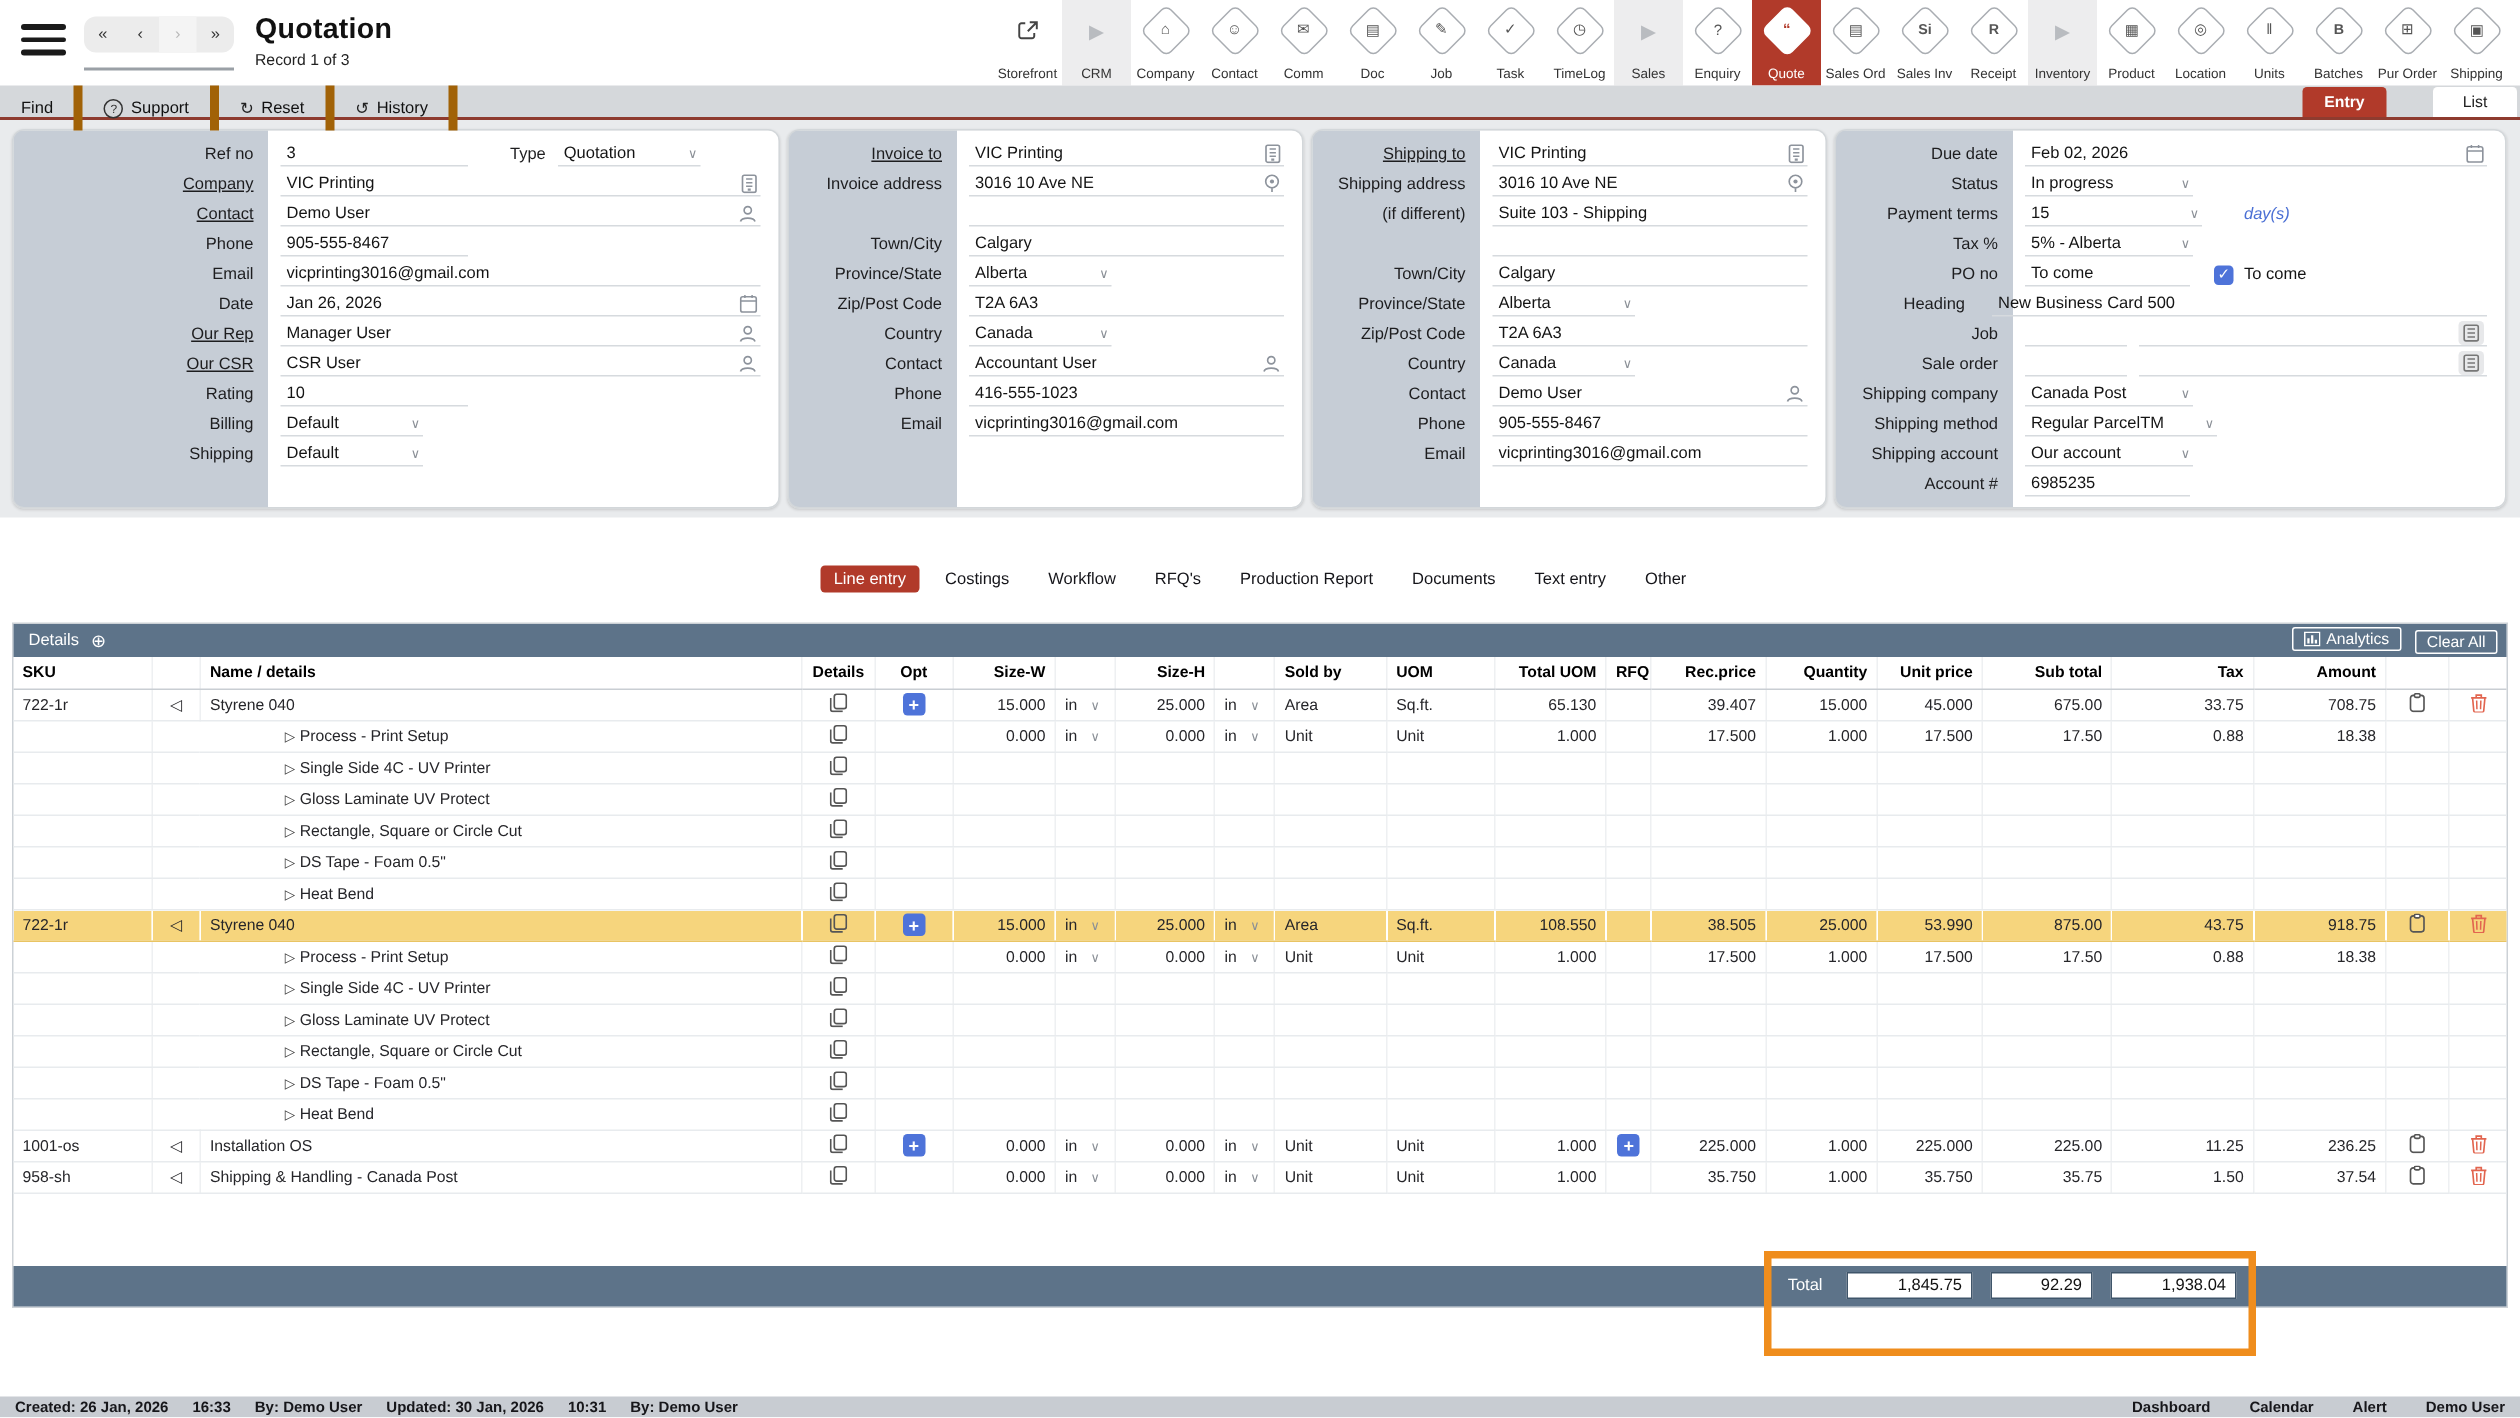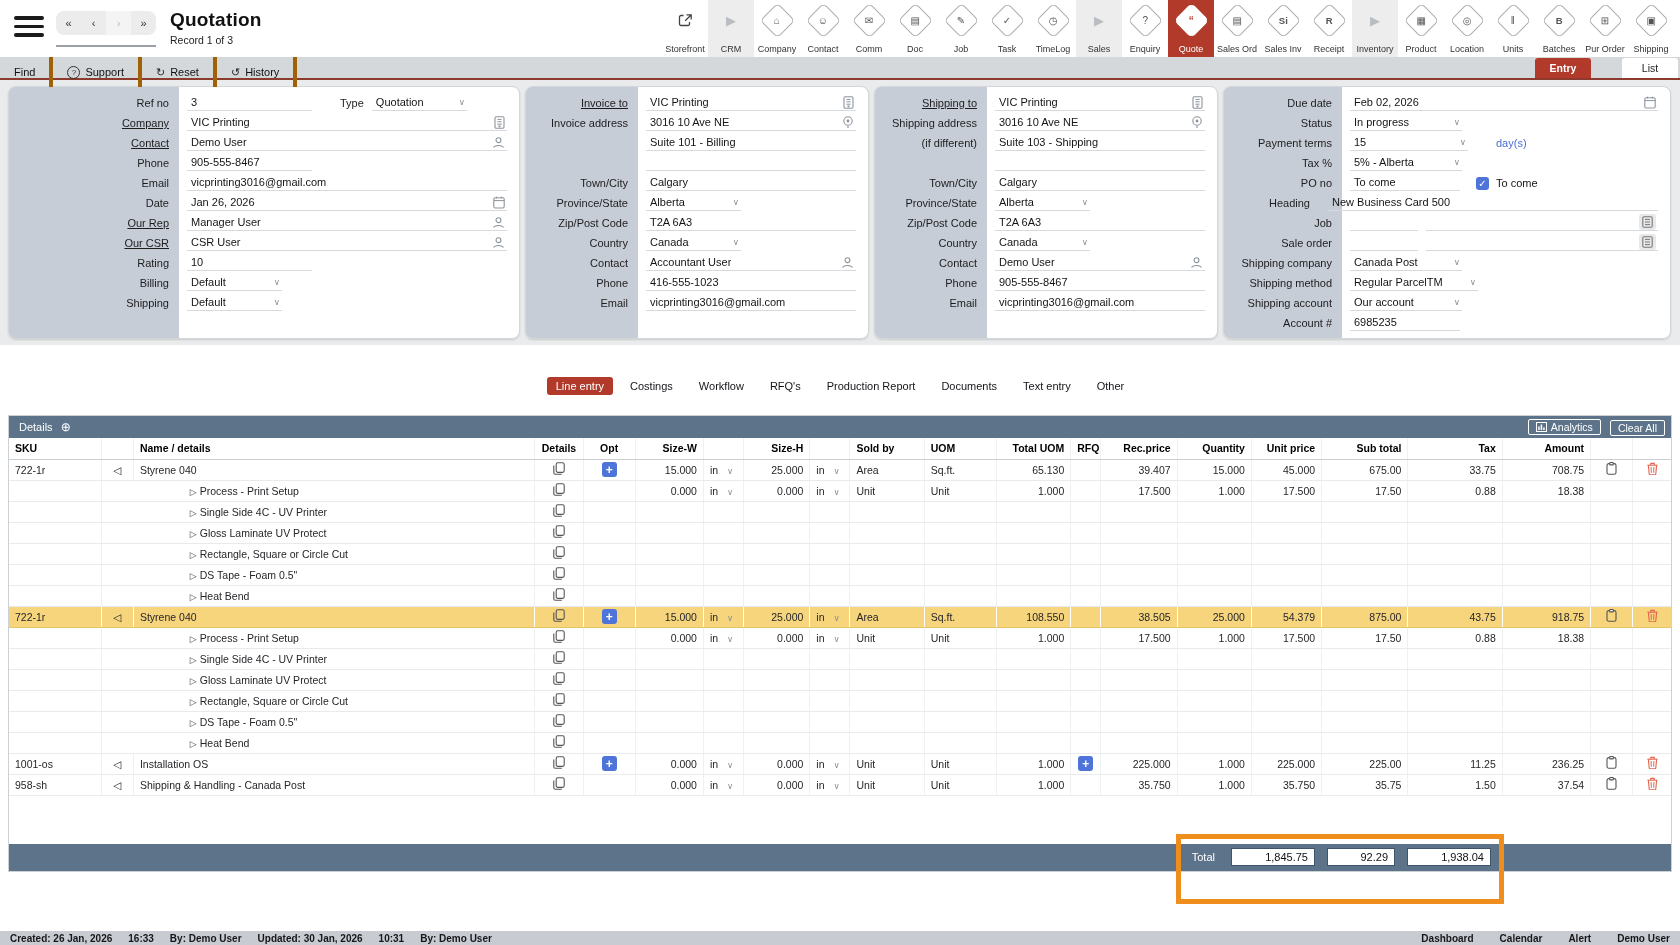--- a/index.html
+++ b/index.html
@@ -26,21 +26,21 @@
   .diamond .g{transform:rotate(-45deg);font-size:10px;color:#555;line-height:1;}
   .diamond .g.letter{font-weight:bold;font-size:9.5px;}
   .tb-item.active .diamond{border-color:#fff;}
   .tb-item.active .diamond .g{color:#b13a2a;font-weight:bold;}
   .tb-label{font-size:9px;color:#333;margin-top:4px;white-space:nowrap;}
   .tb-item.active .tb-label{color:#fff;}
   .tb-play{color:#b9bcc0;font-size:13px;}
 
   
   .menubar{height:21px;background:#d5d8db;display:flex;align-items:stretch;position:relative;}
-  .mitem{display:flex;align-items:center;gap:5px;padding:15px 14px;font-size:11px;color:#111;border-right:4px solid #a16207;cursor:pointer;text-align:center;}
+  .mitem{display:flex;align-items:center;gap:5px;padding:15px 14px;font-size:11px;color:#111;border-right:6px solid #a16207;cursor:pointer;text-align:center;}
   .micon{font-size:11px;color:#222;}
   .qicon{width:11px;height:11px;border:1px solid #333;border-radius:50%;font-size:8px;display:inline-flex;align-items:center;justify-content:center;color:#333;}
   .viewtabs{position:absolute;right:2px;top:1px;bottom:0;display:flex;gap:28px;}
   .vtab{display:flex;align-items:center;justify-content:center;width:56px;font-size:10.5px;color:#222;background:#fff;margin-left:3px;border-radius:3px 3px 0 0;cursor:pointer;}
   .vtab.active{background:#b13a2a;color:#fff;font-weight:bold;}
   .redline{height:2px;background:#8e3b2f;}
 
   
   .form-region{background:#e9ebed;padding:6px 8px;display:flex;gap:5px;height:265px;box-sizing:border-box;}
   .panel{border-radius:8px;border:1px solid #d3d7da;box-shadow:0 1px 2px rgba(0,0,0,.14);padding-top:6px;box-sizing:border-box;height:253px;flex:none;overflow:hidden;}
@@ -482,28 +482,20 @@
                   <path d="M6 9.5 L6 12" stroke="#8d939c" stroke-width="1.1"></path>
                 </svg>
               </span>
             </div>
           </div>
         </div>
         <div class="prow">
           <div class="plabel" style="width: 112px;"></div>
           <div class="pfields">
             <div class="fld grow">
-              <span class="fval">Suite 101 - Billing</span>
-            </div>
-          </div>
-        </div>
-        <div class="prow">
-          <div class="plabel" style="width: 112px;"></div>
-          <div class="pfields">
-            <div class="fld grow">
               <span class="fval"></span>
             </div>
           </div>
         </div>
         <div class="prow">
           <div class="plabel" style="width: 112px;">Town/City</div>
           <div class="pfields">
             <div class="fld grow">
               <span class="fval">Calgary</span>
             </div>
@@ -706,21 +698,21 @@
             </div>
           </div>
         </div>
         <div class="prow">
           <div class="plabel" style="width: 118px;">Payment terms</div>
           <div class="pfields">
             <div class="fld sel" style="width: 118px;">
               <span class="fval">15</span>
               <span class="chev">∨</span>
             </div>
-            <span class="blue" style="margin-left: 28px;">day(s)</span>
+            <span class="blue" style="margin-left: 28px; font-style: italic;">day(s)</span>
           </div>
         </div>
         <div class="prow">
           <div class="plabel" style="width: 118px; text-align: right;">Tax %</div>
           <div class="pfields">
             <div class="fld sel" style="width: 112px;">
               <span class="fval">5% - Alberta</span>
               <span class="chev">∨</span>
             </div>
           </div>
@@ -1098,21 +1090,21 @@
             <td class="ar">15.000</td>
             <td class="al">in <span class="chev">∨</span></td>
             <td class="ar">25.000</td>
             <td class="al">in <span class="chev">∨</span></td>
             <td class="al">Area</td>
             <td class="al">Sq.ft.</td>
             <td class="ar">108.550</td>
             <td class="ac"></td>
             <td class="ar">38.505</td>
             <td class="ar">25.000</td>
-            <td class="ar">54.379</td>
+            <td class="ar">53.990</td>
             <td class="ar">875.00</td>
             <td class="ar">43.75</td>
             <td class="ar">918.75</td>
             <td class="ac"><svg width="11" height="13" viewBox="0 0 11 13">
                 <rect x="1" y="1.6" width="9" height="10.6" rx="1.8" fill="none" stroke="#555" stroke-width="1.1"></rect>
                 <rect x="3.6" y="0.5" width="3.8" height="2.4" rx="1" fill="#fff" stroke="#555" stroke-width="1.1"></rect>
               </svg></td>
             <td class="ac"><svg width="11" height="13" viewBox="0 0 11 13">
                 <path d="M1.4 3.4 L2.2 12 a0.9 0.9 0 0 0 0.9 0.8 h4.8 a0.9 0.9 0 0 0 0.9 -0.8 L9.6 3.4" fill="none" stroke="#e2654f" stroke-width="1.1"></path>
                 <line x1="0.4" y1="3.2" x2="10.6" y2="3.2" stroke="#e2654f" stroke-width="1.1"></line>

